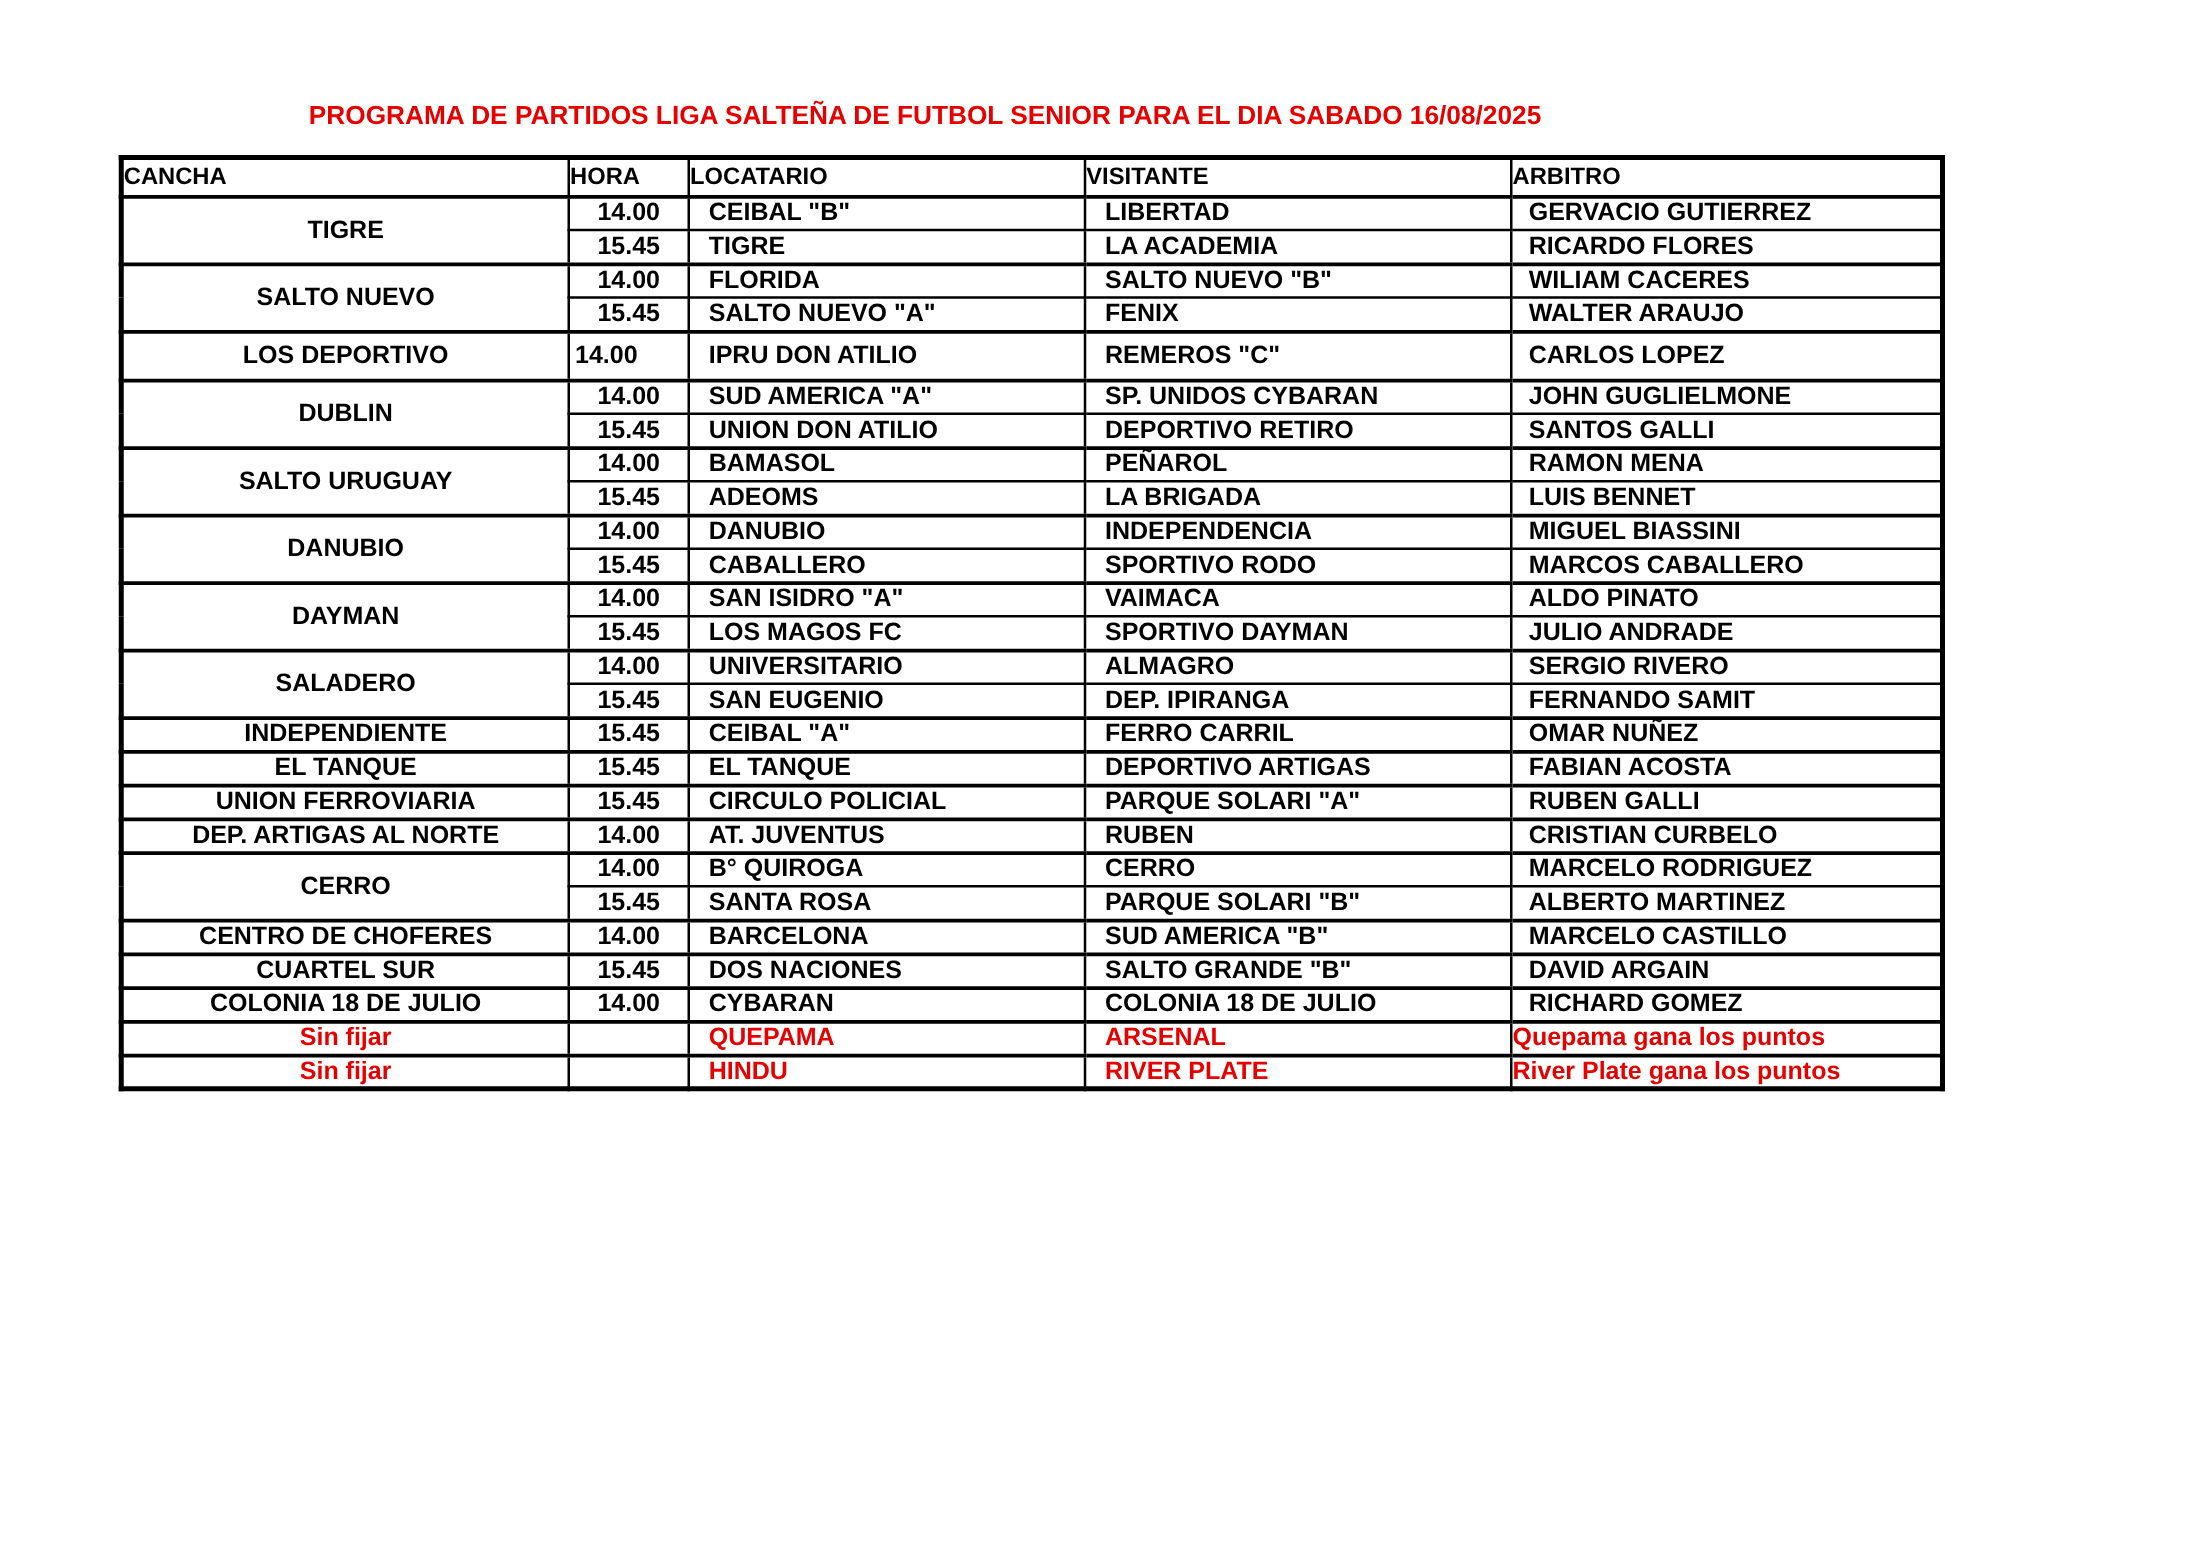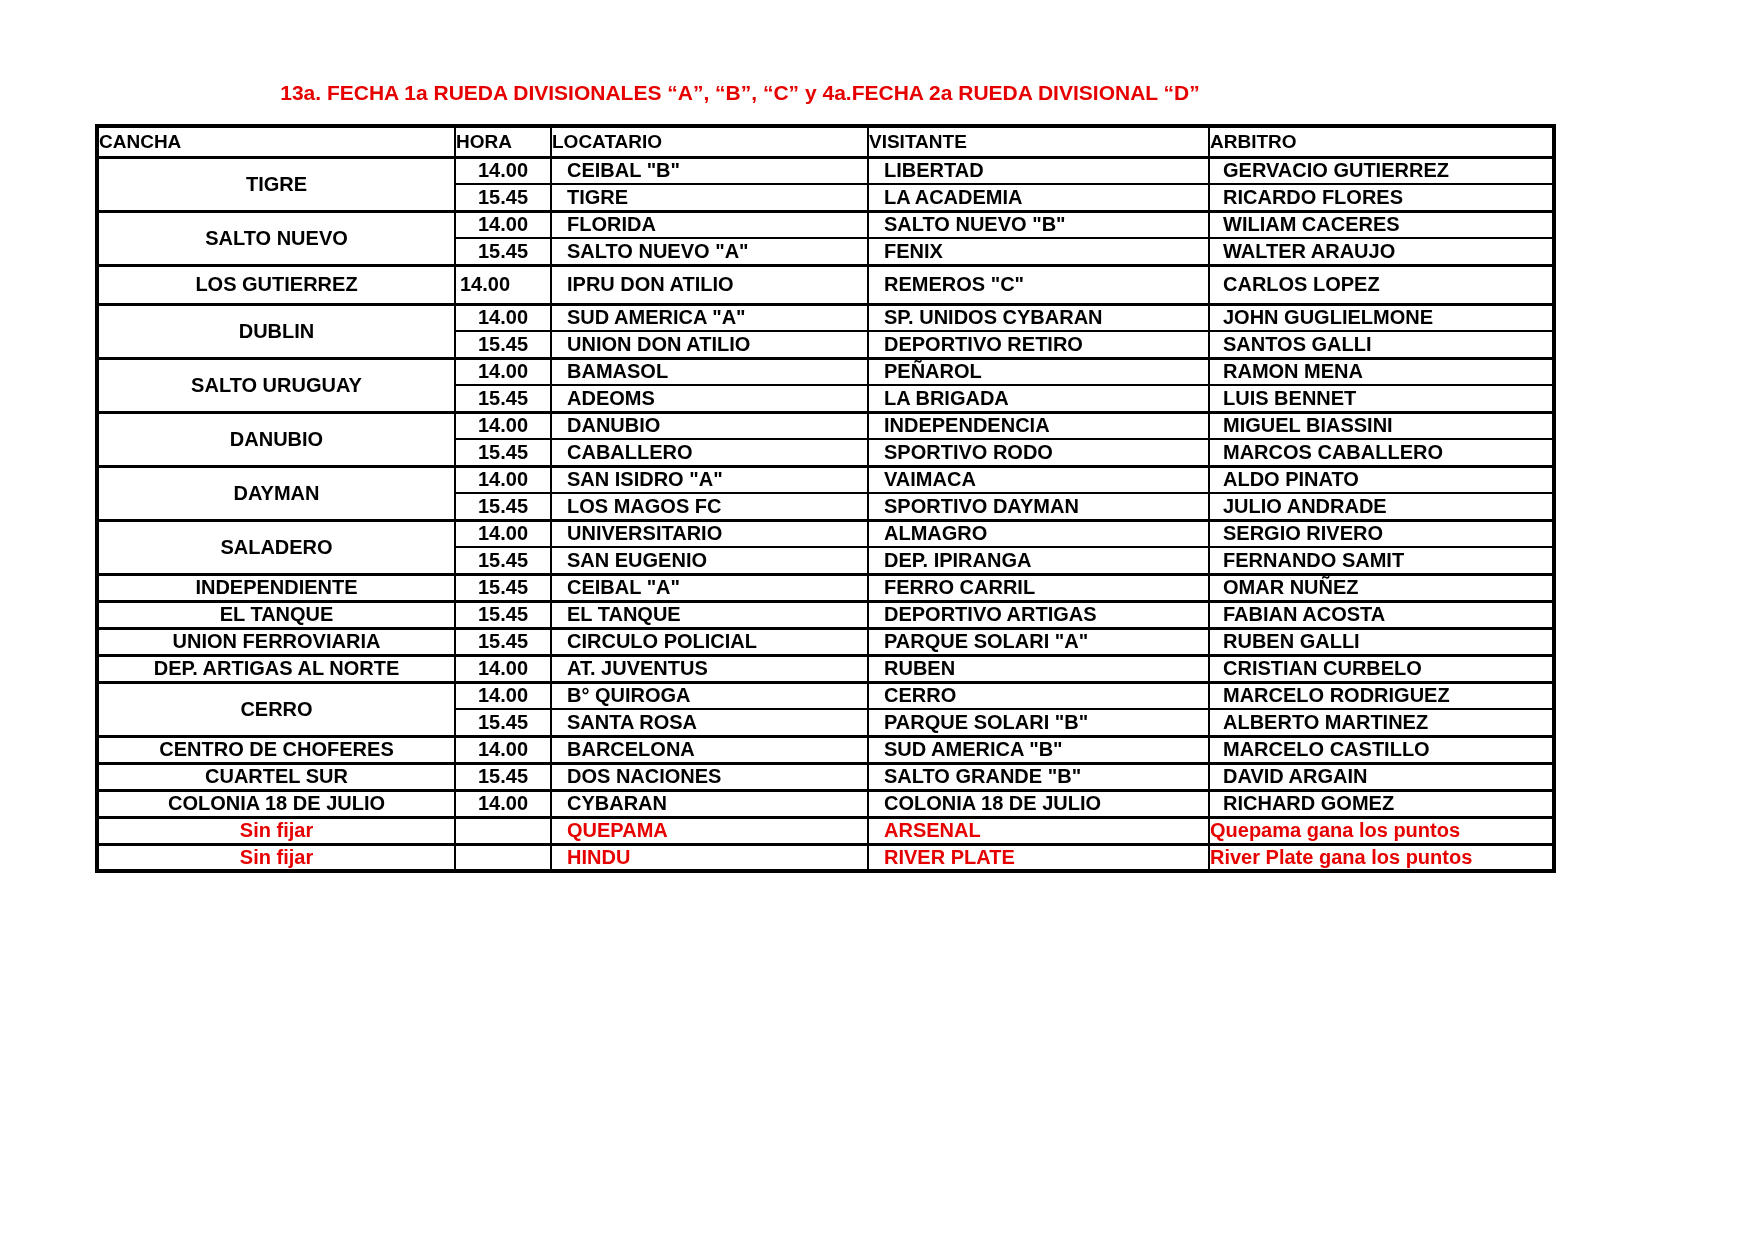--- a/index.html
+++ b/index.html
@@ -51,21 +51,21 @@
   td.arbitro { text-align: left; padding-left: 13px; }
   tr.group-start td { border-top: 3px solid #000; }
   tr.tall-row td { height: 39px; }
   tr.red-row td { color: var(--red); }
   tr.red-row td.arbitro { padding-left: 0; }
 </style>
 </head>
 <body>
 
 <div class="title-block">
-  <div>13a. FECHA 1a RUEDA DIVISIONALES “A”, “B”, “C” y 4a.FECHA 2a RUEDA DIVISIONAL “D”</div>
+  <div>PROGRAMA DE PARTIDOS LIGA SALTEÑA DE FUTBOL SENIOR PARA EL DIA SABADO 16/08/2025</div>
 </div>
 
 <table class="schedule">
   <colgroup>
     <col style="width:358px">
     <col style="width:96px">
     <col style="width:317px">
     <col style="width:341px">
     <col style="width:345px">
   </colgroup>
@@ -99,21 +99,21 @@
         <td class="visitante">SALTO NUEVO "B"</td>
         <td class="arbitro">WILIAM CACERES</td>
       </tr>
       <tr>
         <td class="hora">15.45</td>
         <td class="locatario">SALTO NUEVO "A"</td>
         <td class="visitante">FENIX</td>
         <td class="arbitro">WALTER ARAUJO</td>
       </tr>
       <tr class="group-start tall-row">
-        <td class="cancha" rowspan="1">LOS GUTIERREZ</td>
+        <td class="cancha" rowspan="1">LOS DEPORTIVO</td>
         <td class="hora left">14.00</td>
         <td class="locatario">IPRU DON ATILIO</td>
         <td class="visitante">REMEROS "C"</td>
         <td class="arbitro">CARLOS LOPEZ</td>
       </tr>
       <tr class="group-start">
         <td class="cancha" rowspan="2">DUBLIN</td>
         <td class="hora">14.00</td>
         <td class="locatario">SUD AMERICA "A"</td>
         <td class="visitante">SP. UNIDOS CYBARAN</td>

